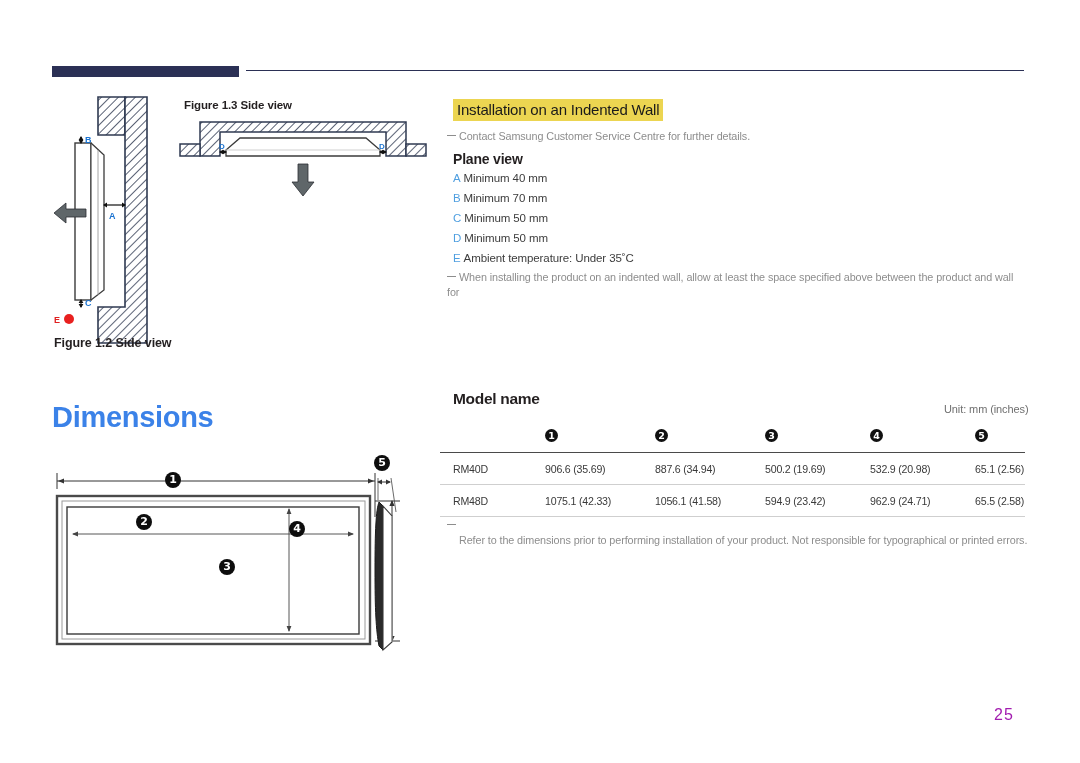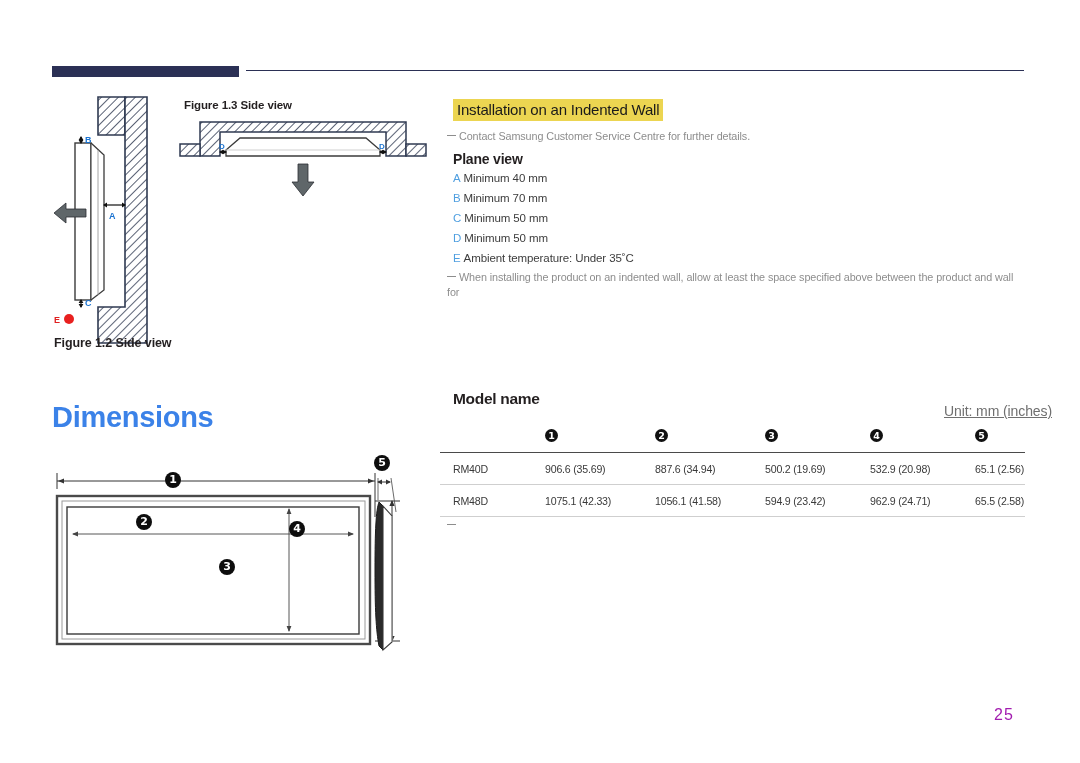--- a/index.html
+++ b/index.html
@@ -138,25 +138,24 @@
     top: 445px;
     width: 390px;
     height: 225px;
   }
 
   
   .unit-label {
     position: absolute;
     left: 944px;
     top: 403px;
-    font-size: 14px;
+    font-size: 11px;
     color: #6f6f6f;
     letter-spacing: -0.1px;
     white-space: nowrap;
-    text-decoration: underline;
   }
   .model-name {
     position: absolute;
     left: 453px;
     top: 390px;
     font-size: 15.5px;
     font-weight: bold;
     letter-spacing: -0.3px;
   }
   table.dims {
@@ -401,15 +400,15 @@
       <td class="model">RM48D</td>
       <td>1075.1 (42.33)</td>
       <td>1056.1 (41.58)</td>
       <td>594.9 (23.42)</td>
       <td>962.9 (24.71)</td>
       <td>65.5 (2.58)</td>
     </tr>
   </tbody>
 </table>
 
-<div class="note note-scale"><span class="dash"></span><br></div>
+<div class="note note-scale"><span class="dash"></span><br><span class="ind" style="margin-left:12px">Refer to the dimensions prior to performing installation of your product. Not responsible for typographical or printed errors.</span></div>
 
 <div class="pageno">25</div>
 
 </body></html>

